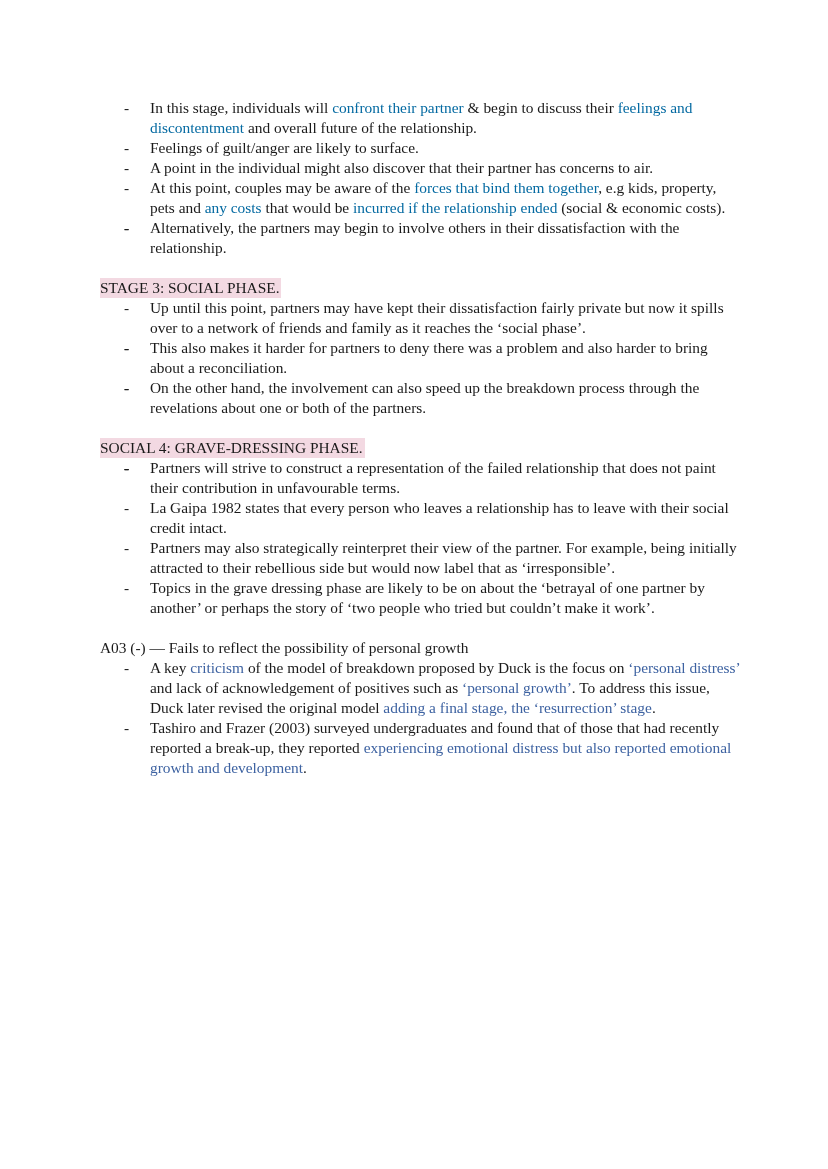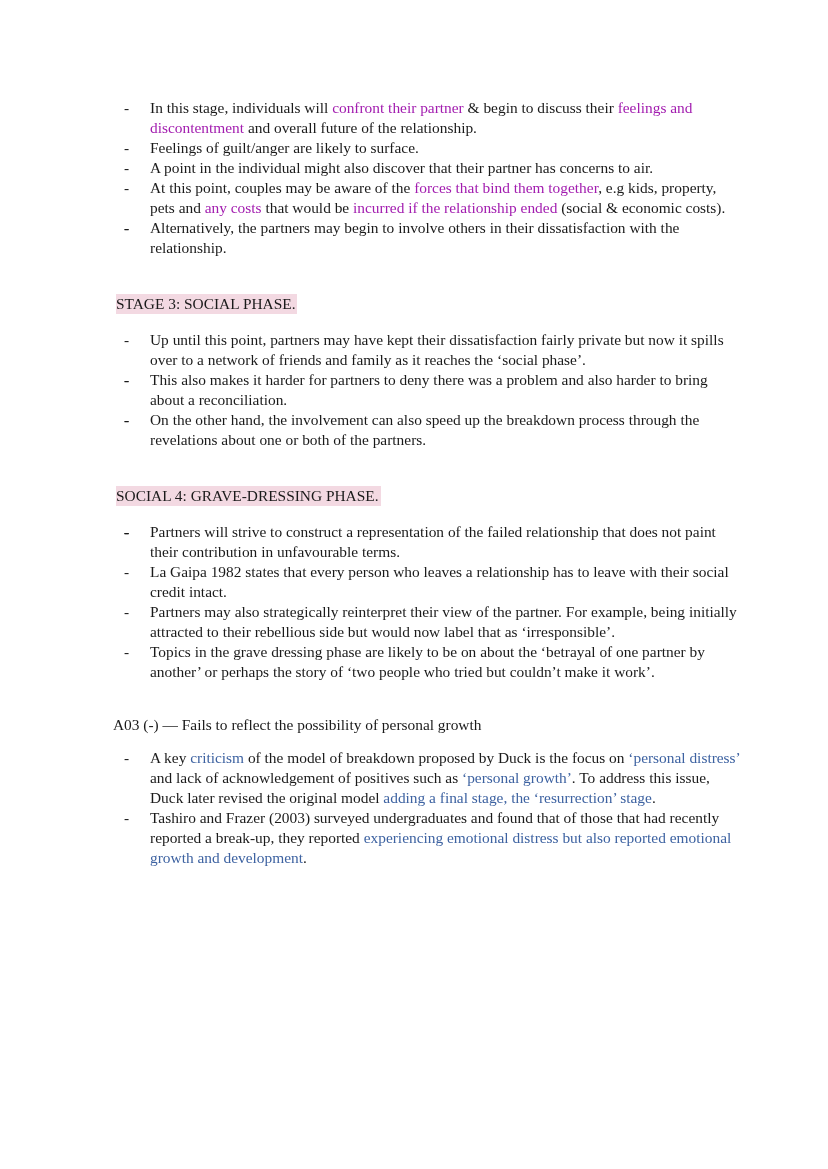--- a/index.html
+++ b/index.html
@@ -18,26 +18,26 @@
     }
     ul.bullets { list-style: none; margin: 0; padding: 0; }
     ul.bullets li { position: relative; padding-left: 50px; }
     ul.bullets li .dash {
       position: absolute; left: 24px; top: 0;
     }
     .heading {
       display: inline-block;
       background: #f3d9e2;
       padding: 0 2px 0 0;
-      margin: 16px;
+      margin: 0;
     }
     .section-gap { height: 20px; }
-    .pink { color: #a21caf; text-align: center; }
+    .pink { color: #0369a1; text-align: center; }
     .blue { color: #3d62a1; }
-    .plain-heading { margin: 13px; }
+    .plain-heading { margin: 0; }
   </style>
 </head>
 <body>
 
 <div class="page">
 
   <ul class="bullets">
       <li><span class="dash">-</span><span>In this stage, individuals will </span><span class="pink">confront their partner</span><span> &amp; begin to discuss their </span><span class="pink">feelings and discontentment</span><span> and overall future of the relationship.</span></li>
       <li><span class="dash">-</span><span>Feelings of guilt/anger are likely to surface.</span></li>
       <li><span class="dash">-</span><span>A point in the individual might also discover that their partner has concerns to air.</span></li>

